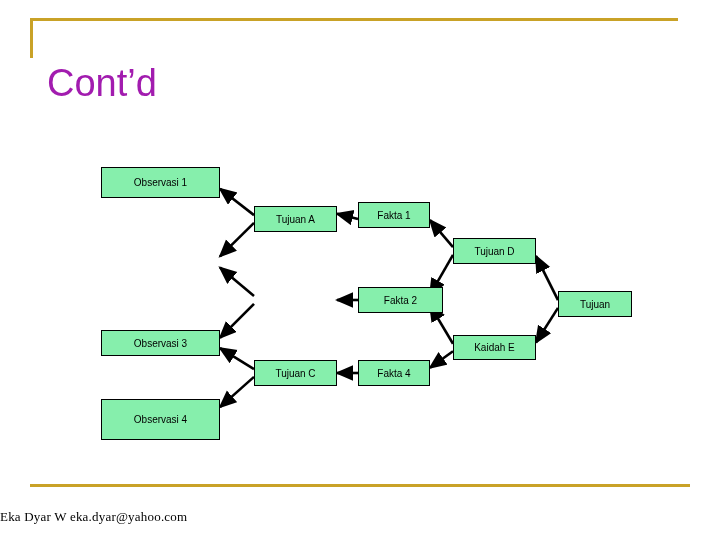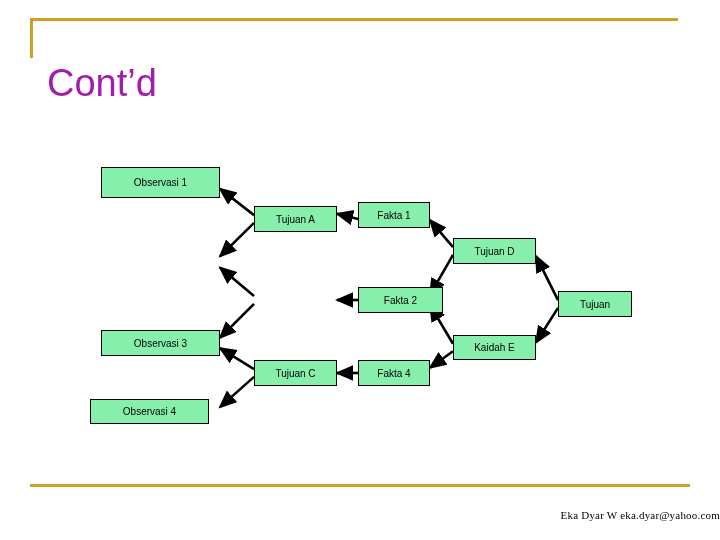--- a/index.html
+++ b/index.html
@@ -55,23 +55,23 @@
     letter-spacing: 0px;
     white-space: nowrap;
   }
 
   
   .footer {
     position: absolute;
     left: 0;
     top: 509px;
     width: 720px;
-    text-align: right;
+    text-align: left;
     font-family: "Liberation Serif", serif;
-    font-size: 11px;
+    font-size: 13px;
     color: #000000;
     letter-spacing: 0.2px;
   }
 
   
   #diagram {
     position: absolute;
     left: 0;
     top: 0;
     width: 720px;
@@ -137,21 +137,21 @@
           <line x1="558" y1="300.1" x2="536" y2="256.2"></line>
           <line x1="558" y1="307.9" x2="536" y2="342.5"></line>
         </g>
     </svg>
   <div class="node" style="left: 101px; top: 167px; width: 119px; height: 31px;">
         <span>Observasi 1</span>
       </div>
       <div class="node" style="left: 101px; top: 330px; width: 119px; height: 26px;">
         <span>Observasi 3</span>
       </div>
-      <div class="node" style="left: 90px; top: 399px; width: 119px; height: 25px;">
+      <div class="node" style="left: 101px; top: 399px; width: 119px; height: 41px;">
         <span>Observasi 4</span>
       </div>
       <div class="node" style="left: 254px; top: 206px; width: 83px; height: 26px;">
         <span>Tujuan A</span>
       </div>
       <div class="node" style="left: 254px; top: 360px; width: 83px; height: 26px;">
         <span>Tujuan C</span>
       </div>
       <div class="node" style="left: 358px; top: 202px; width: 72px; height: 26px;">
         <span>Fakta 1</span>

